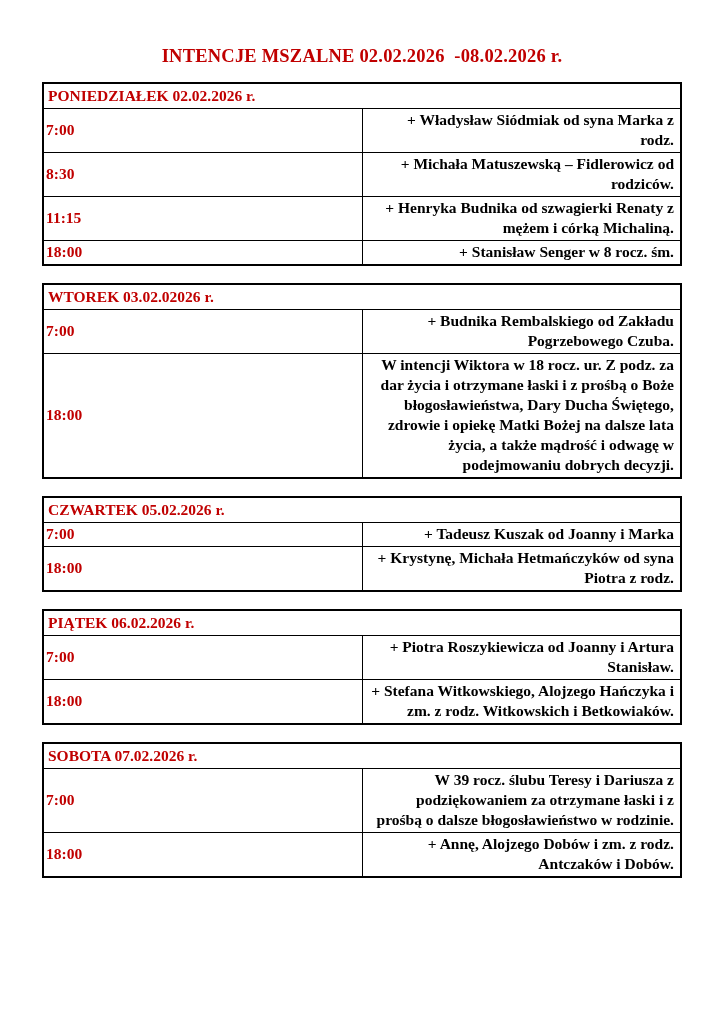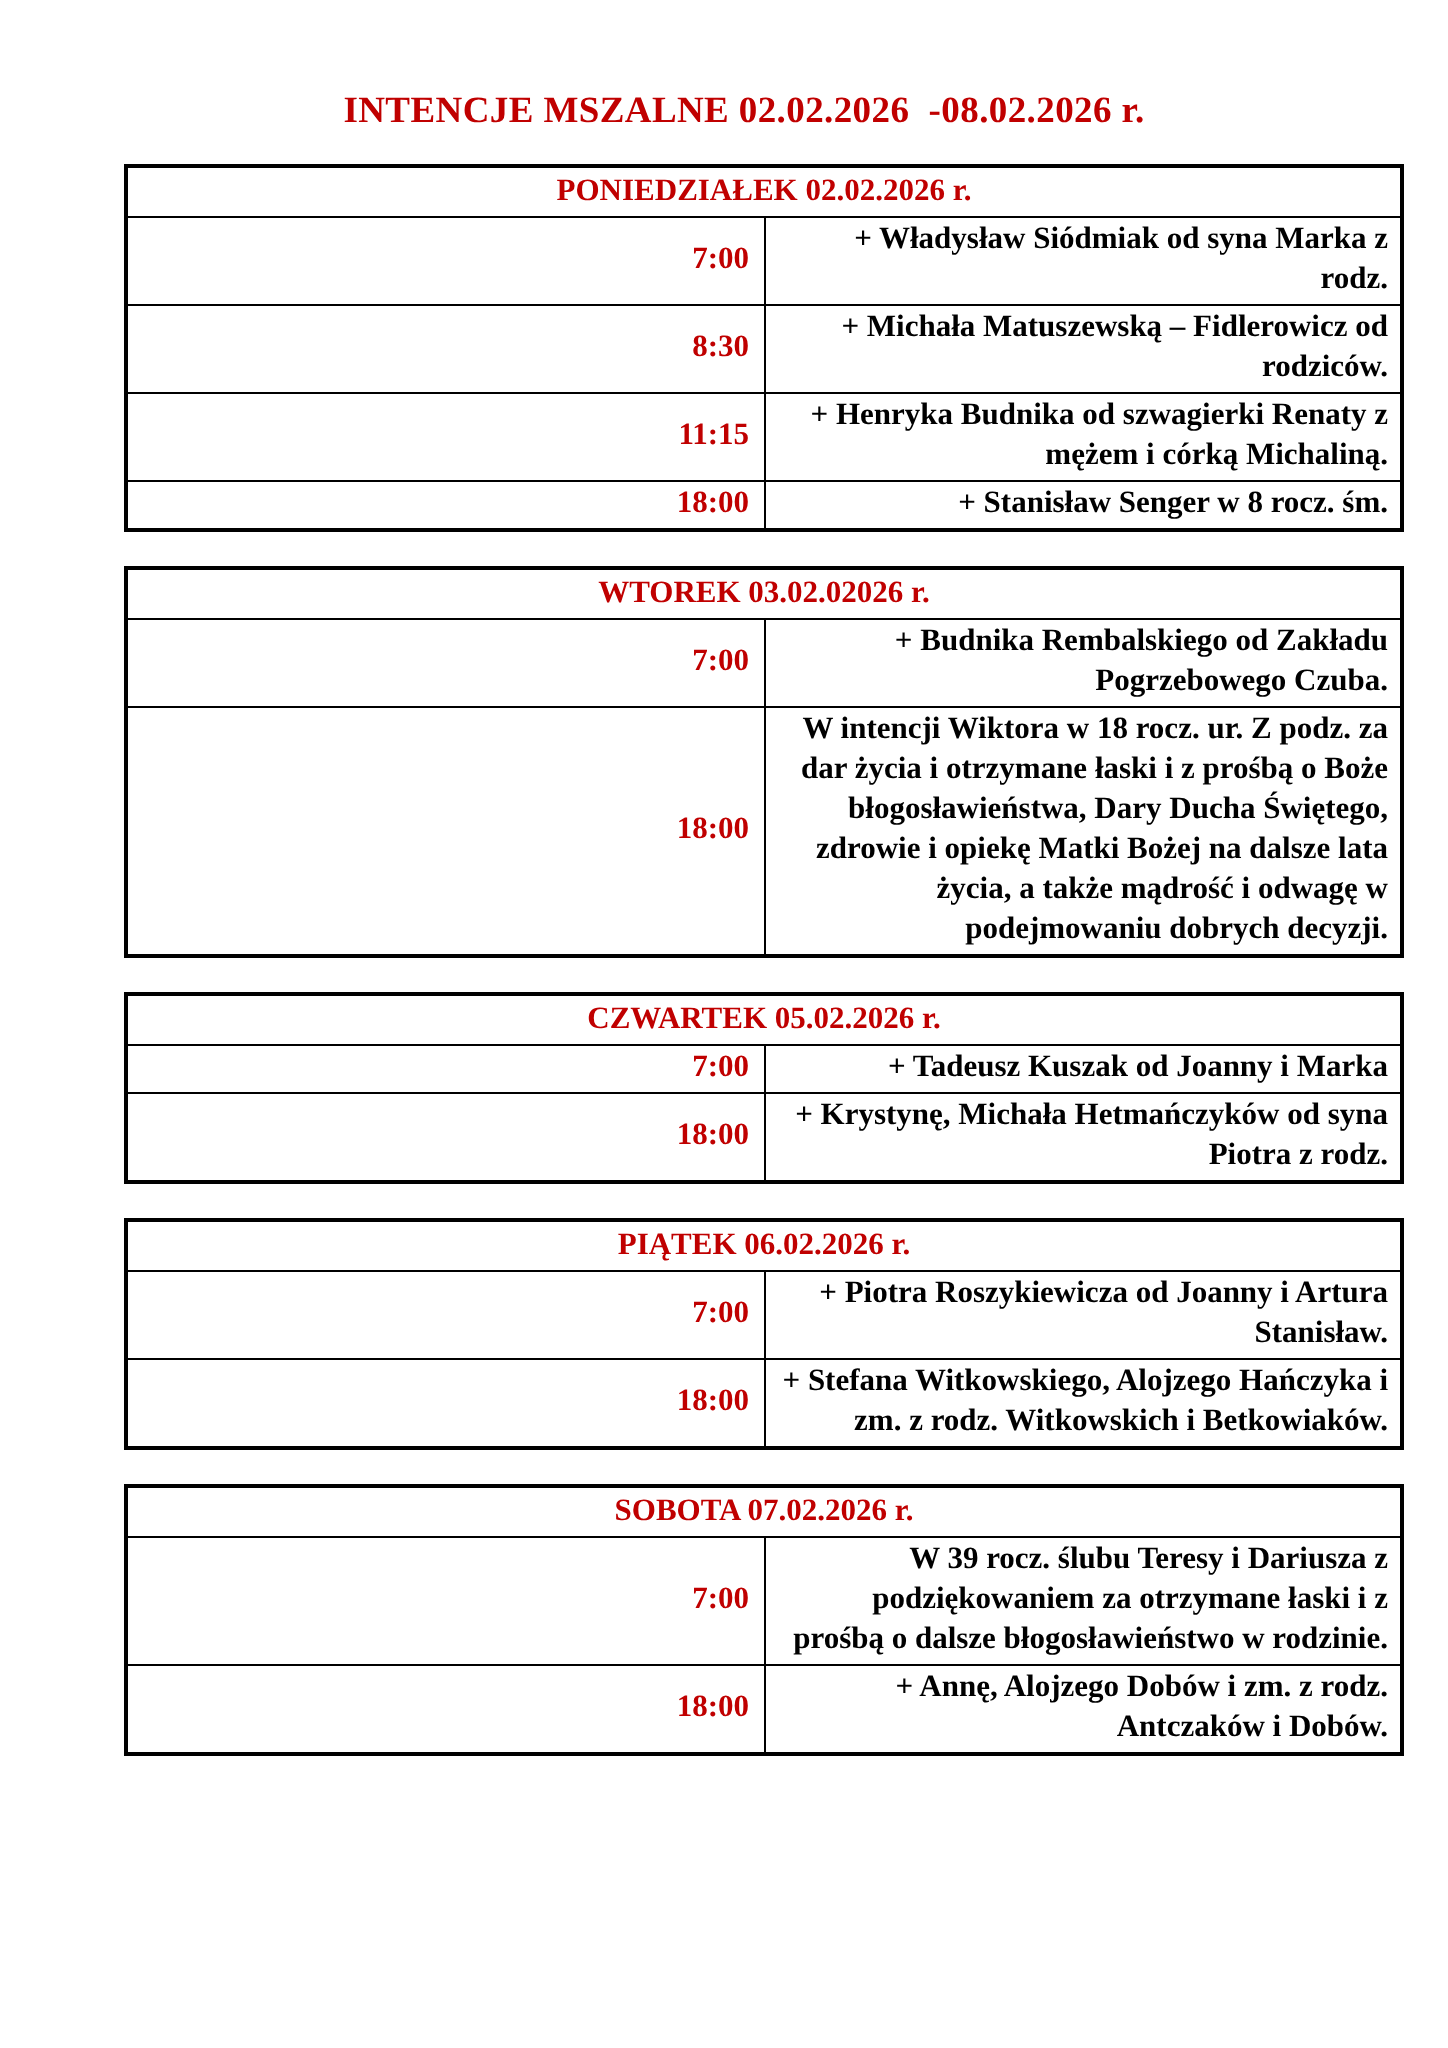--- a/index.html
+++ b/index.html
@@ -11,21 +11,21 @@
     width: 724px;
     height: 1024px;
     font-family: "Liberation Serif", "DejaVu Serif", serif;
     color: #000000;
     overflow: hidden;
   }
   .page {
     width: 724px;
     height: 1024px;
     box-sizing: border-box;
-    padding: 46px 42px 20px 62px;
+    padding: 46px 42px 20px 42px;
   }
   .doc-title {
     margin: 0 0 15px 0;
     text-align: center;
     font-size: 18.5px;
     font-weight: bold;
     color: #C00000;
     letter-spacing: 0.2px;
     white-space: pre;
   }
@@ -41,28 +41,27 @@
     font-size: 15.5px;
     font-weight: bold;
     line-height: 20px;
     vertical-align: middle;
   }
   table.day-table {
     border: 2px solid #000000;
   }
   th.day-header {
     color: #C00000;
-    text-align: center;
+    text-align: left;
     padding: 2px 4px;
     font-size: 16px;
   }
   td.mass-time {
     width: 53px;
     color: #C00000;
-    text-align: right;
     padding: 1px 7px 2px 2px;
     box-sizing: border-box;
   }
   td.mass-intention {
     color: #000000;
     text-align: right;
     padding: 1px 6px 2px 8px;
   }
 </style>
 </head>

